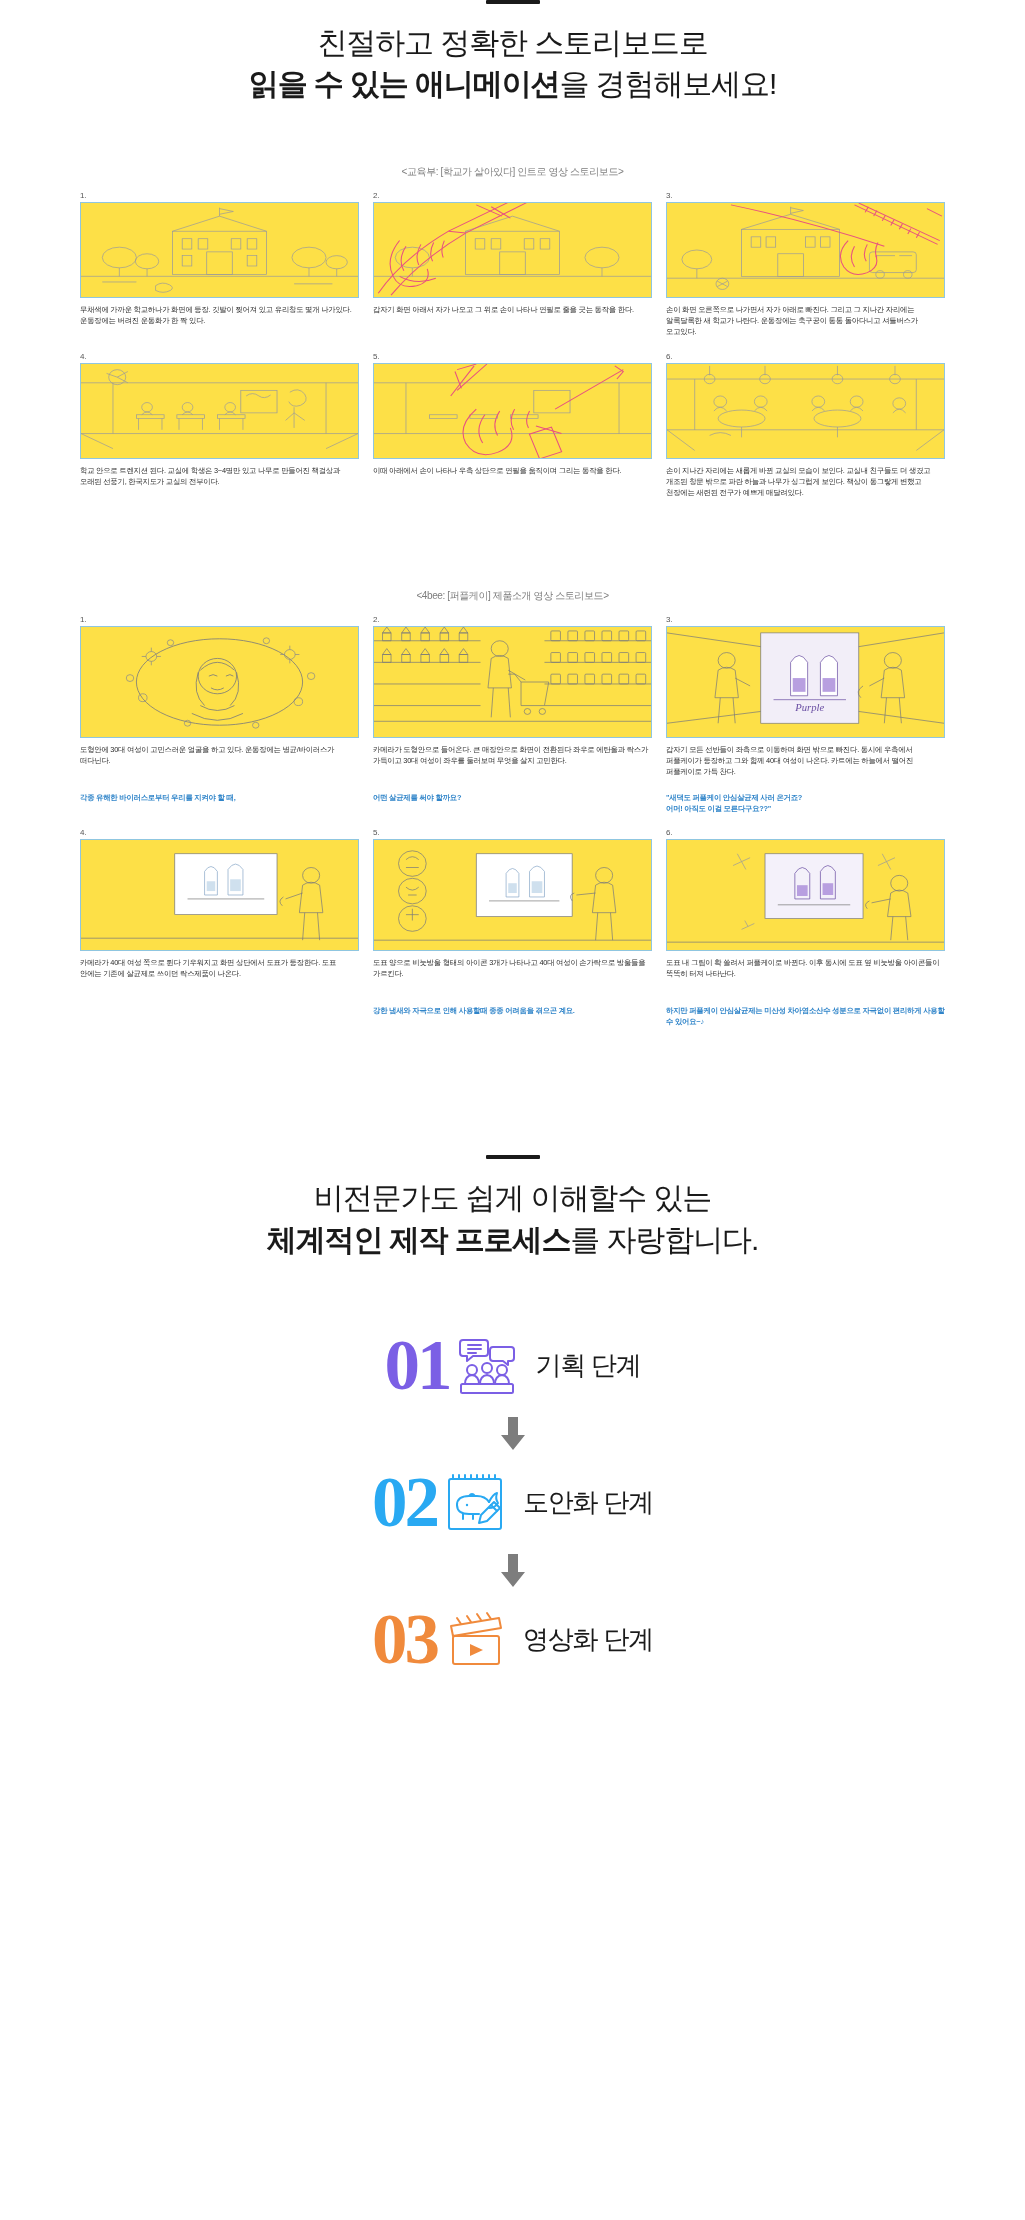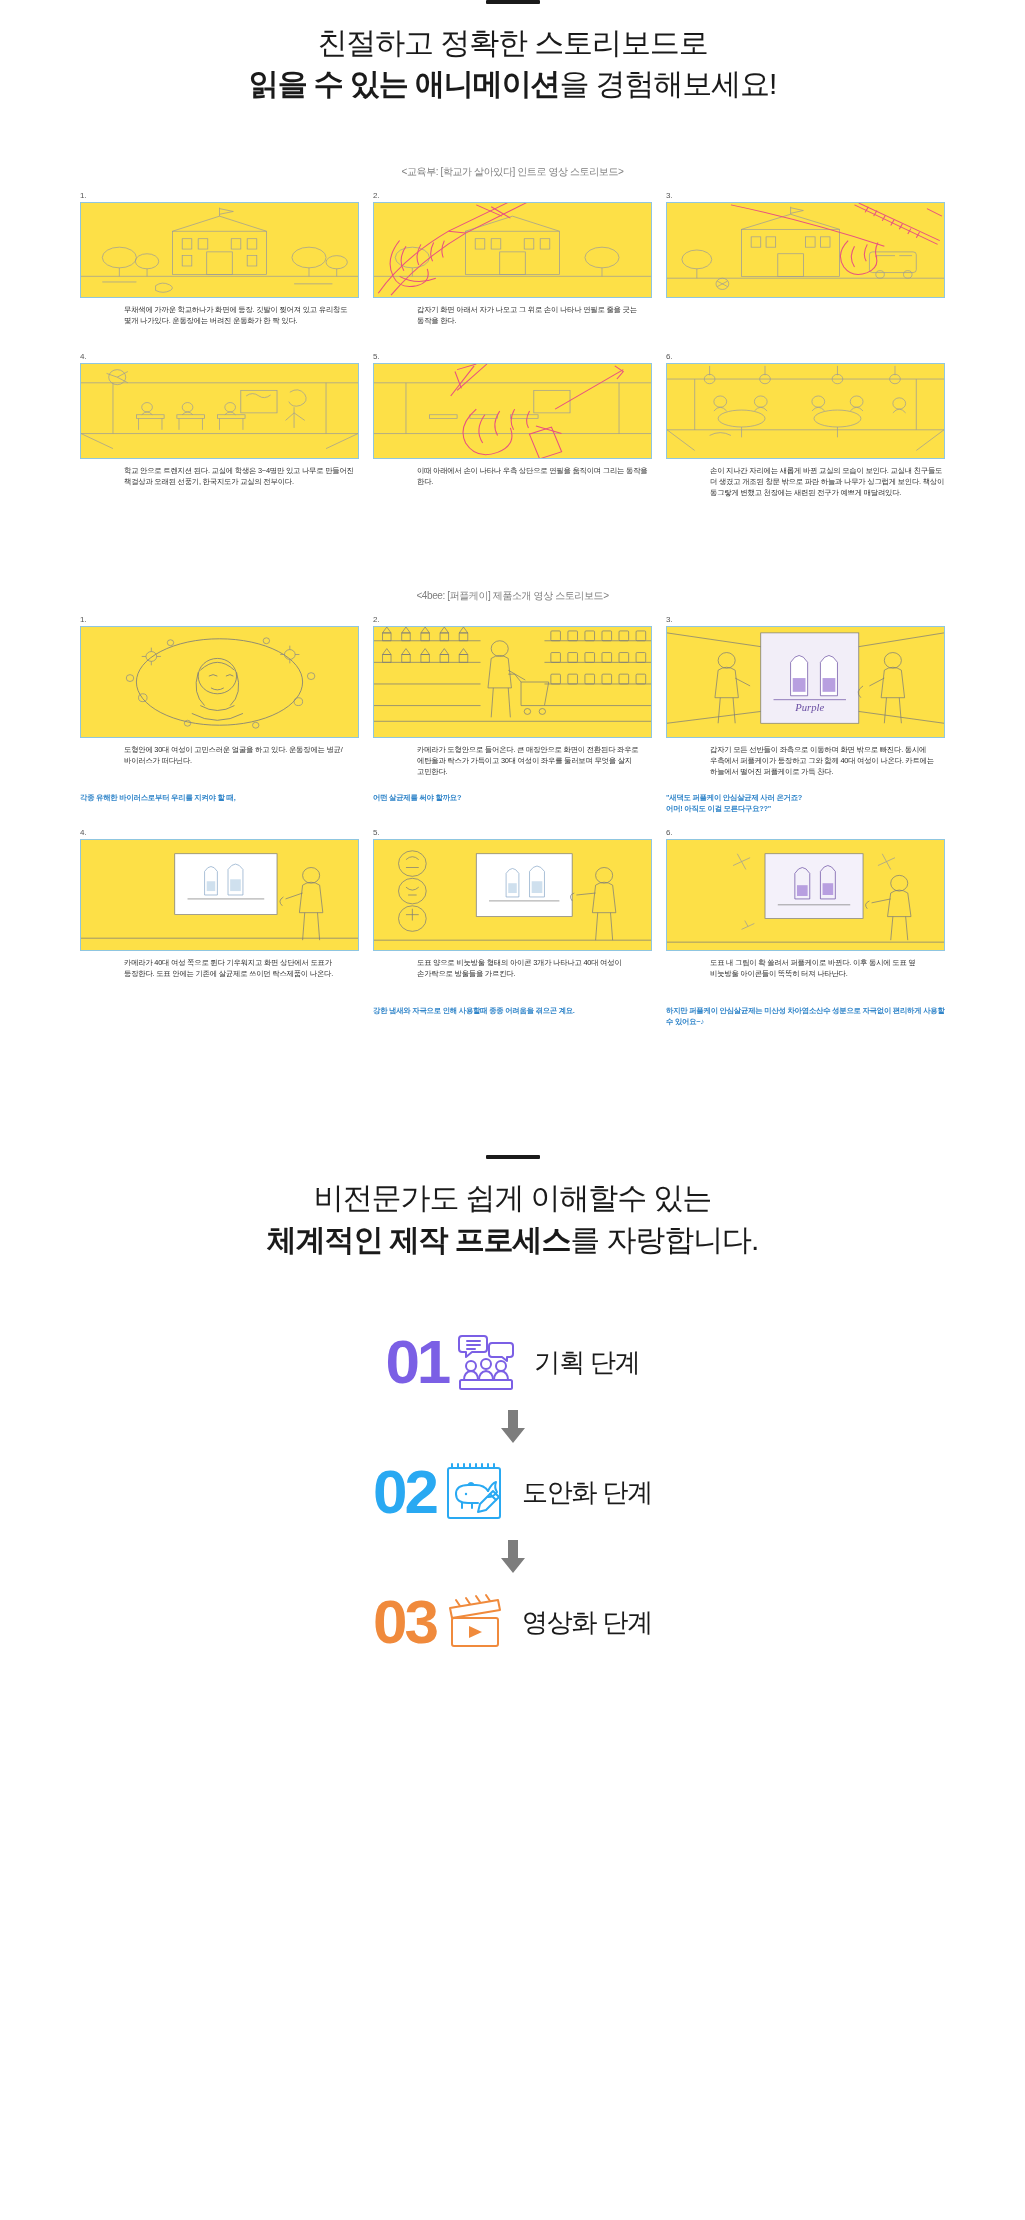--- a/index.html
+++ b/index.html
@@ -54,38 +54,38 @@
     border: 1px solid #8fc6e0;
     background: #fde047;
     overflow: hidden;
   }
   .frame.tall { height: 112px; }
   .frame svg { display: block; width: 100%; height: 100%; }
   .sb-cap {
     font-size: 7.4px; line-height: 1.5; color: #2a2a2a;
     letter-spacing: -0.25px; margin-top: 6px; min-height: 34px;
     word-break: keep-all;
-    margin-left: 44px;
   }
   .sb-cap-accent {
     font-size: 7.4px; line-height: 1.5; color: #2f84c9;
     font-weight: 700; letter-spacing: -0.25px; margin-top: 14px;
     word-break: keep-all;
   }
   .sb-row-gap { height: 14px; }
 
   
   .process { padding-top: 10px; }
   .step {
     display: flex; align-items: center; justify-content: center;
     gap: 0px;
   }
   .step-num {
-    font-size: 62px; font-weight: 700; line-height: 1;
+    font-size: 71px; font-weight: 700; line-height: 1;
     letter-spacing: -3px;
+    font-family: Liberation Serif, serif;
   }
   .step-icon { width: 64px; height: 64px; margin: 0 16px 0 6px; }
   .step-icon svg { display: block; width: 100%; height: 100%; }
   .step-label {
     font-size: 26px; font-weight: 500; letter-spacing: -1.2px;
     color: #1a1a1a;
   }
   .arrow-down { display: flex; justify-content: center; margin: 16px 0; }
   .arrow-down svg { display: block; }
 
@@ -210,20 +210,21 @@
               <path d="M186 10 l3 -6 M194 14 l3 -6 M202 19 l3 -6 M210 24 l3 -6 M218 28 l3 -6 M226 33 l3 -6 M234 37 l3 -6"></path>
               <path d="M170 40 q-12 14 -4 28 q8 12 22 6 q12 -6 8 -18"></path>
               <path d="M176 46 q-6 12 0 22"></path>
               <path d="M188 44 q-5 10 -1 18"></path>
               <path d="M198 42 q-4 9 -1 16"></path>
               <path d="M244 6 L258 14"></path>
               <path d="M60 2 C110 14 150 26 204 46"></path>
             </g>
           </svg>
         </div>
+        <div class="sb-cap">손이 화면 오른쪽으로 나가면서 자가 아래로 빠진다. 그리고 그 지나간 자리에는 알록달록한 새 학교가 나탄다. 운동장에는 축구공이 통통 돌아다니고 셔틀버스가 오고있다.</div>
       </div>
     </div>
 
     <div class="sb-row-gap"></div>
 
     <div class="sb-grid">
 
       <div class="sb-cell">
         <div class="sb-num">4.</div>
         <div class="frame">

